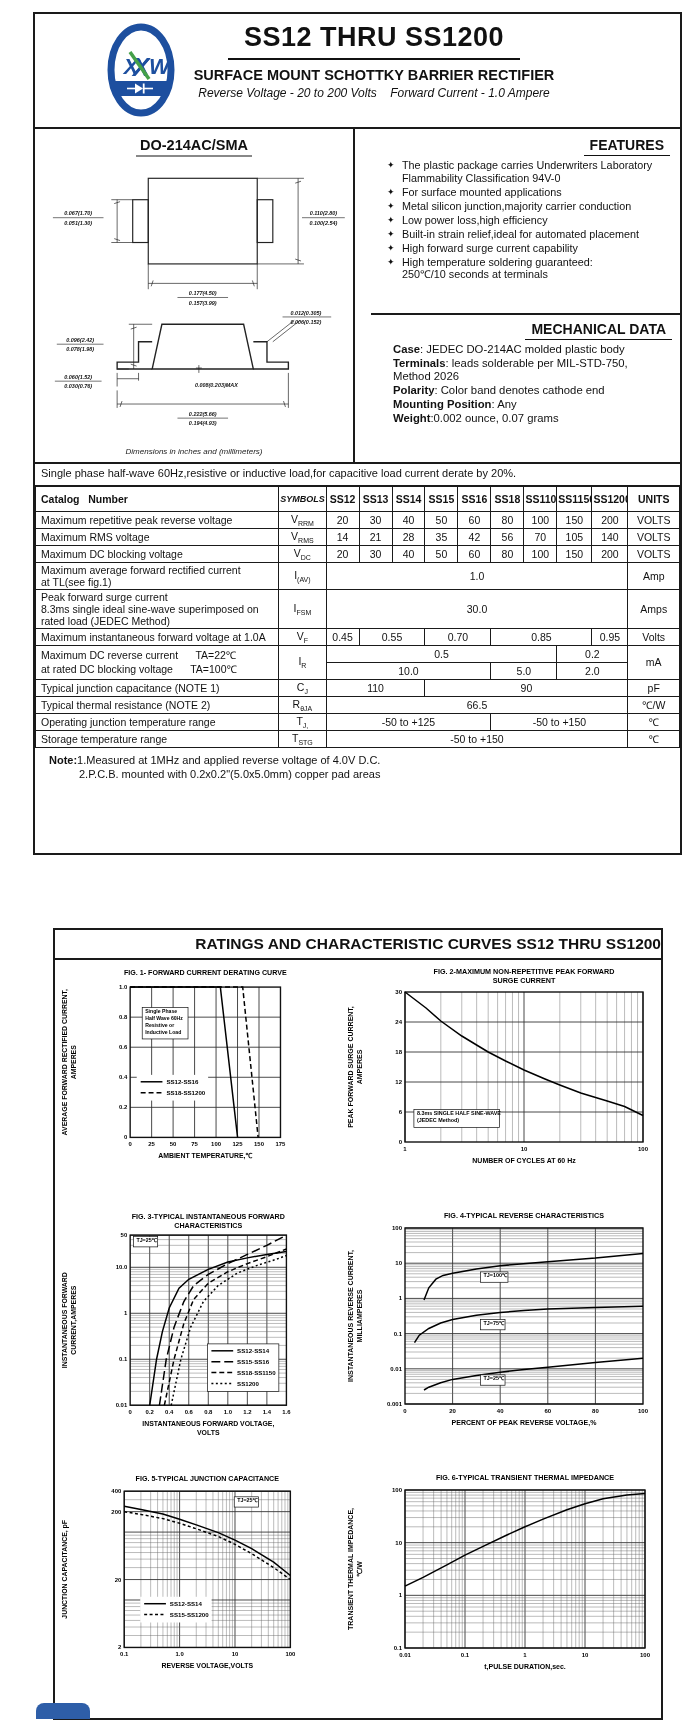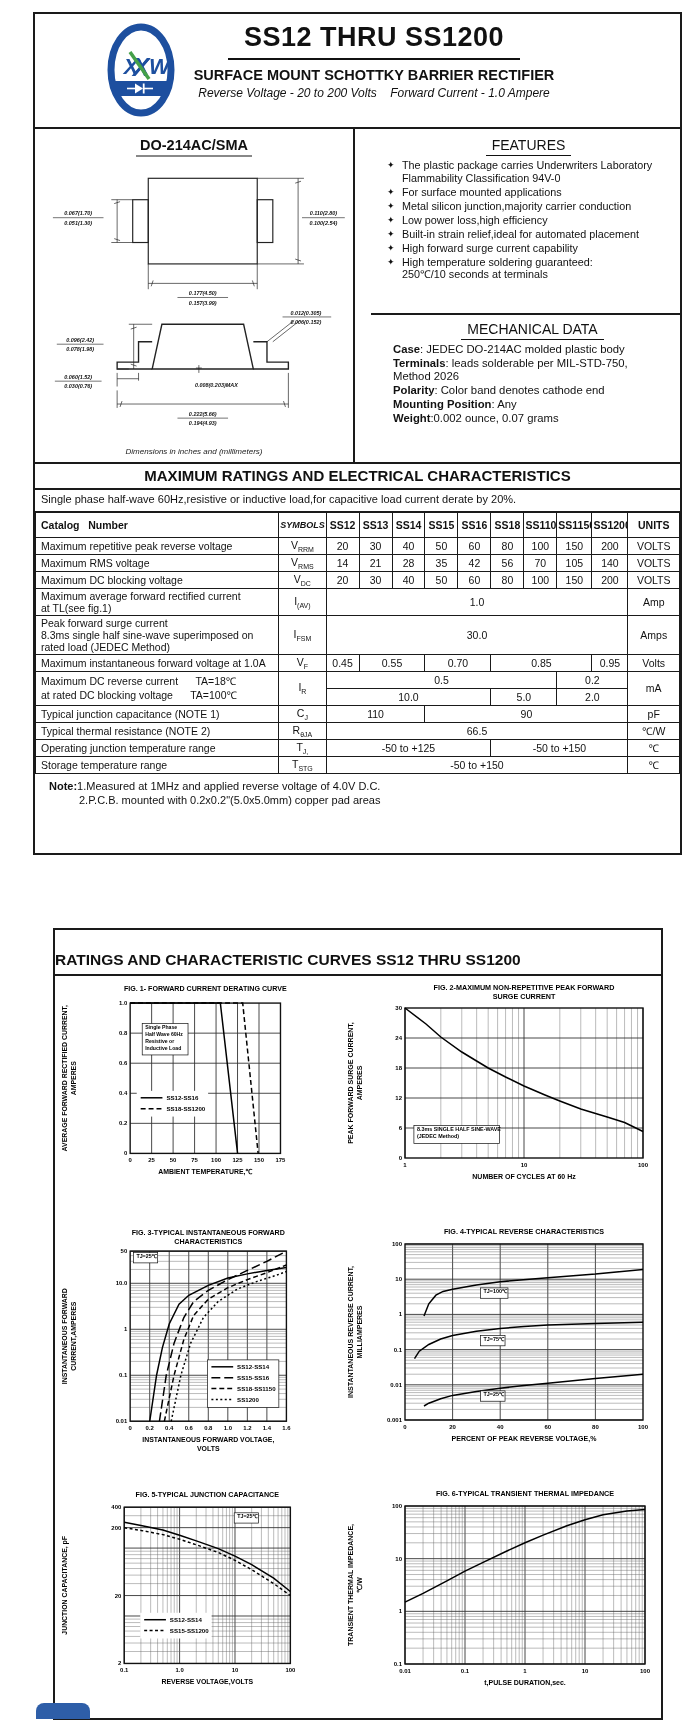--- a/index.html
+++ b/index.html
@@ -13,38 +13,38 @@
   .t1{display:inline-block;font-size:27px;font-weight:bold;letter-spacing:.5px;border-bottom:2px solid #111;padding:0 16px 5px;}
   .t2{font-size:14.5px;font-weight:bold;margin-top:7px;}
   .t3{font-size:12px;font-style:italic;margin-top:3px;}
   .cols{display:flex;height:333px;border-bottom:2px solid #1a1a1a;gap:16px;}
   .leftcell{width:318px;border-right:2px solid #1a1a1a;text-align:center;}
   .rightcell{flex:1;}
   .pkg-title{margin-top:8px;font-size:14.5px;font-weight:bold;}
   .pkg-title span{border-bottom:2px solid #888;padding:0 4px 2px;}
   .pkg-cap{font-size:8px;font-style:italic;color:#222;margin-top:2px;}
   .features{height:186px;border-bottom:2px solid #1a1a1a;padding:8px 10px 0 16px;box-sizing:border-box;}
-  .sec-title{text-align:center;font-size:14px;font-weight:normal;margin-bottom:6px;}
+  .sec-title{text-align:right;font-size:14px;font-weight:bold;margin-bottom:6px;}
   .sec-title span{border-bottom:1.5px solid #111;padding:0 6px 2px;}
   .feat-item{display:flex;font-size:10.8px;line-height:12.5px;margin-top:1.5px;}
   .bullet{width:15px;flex:none;font-size:9px;}
   .mech{padding:8px 8px 0 22px;font-size:11.3px;line-height:13.8px;}
   .banner{border-bottom:2px solid #1a1a1a;text-align:center;font-weight:bold;font-size:15px;padding:3px 0 4px;}
   .intro{font-size:11px;line-height:13.5px;padding:3px 6px 4px;border-bottom:1.5px solid #1a1a1a;}
   table.ratings{border-collapse:collapse;width:100%;table-layout:fixed;font-size:10.5px;}
   table.ratings td{border:1px solid #1a1a1a;text-align:center;padding:1px 1px;height:14px;overflow:hidden;}
   table.ratings td.lbl{text-align:left;padding-left:5px;white-space:pre;}
   table.ratings tr.hdr-row td{height:22px;font-weight:bold;}
   table.ratings td.sym-hdr{font-style:italic;font-weight:normal;font-size:9px;}
   table.ratings td sub{font-size:7px;}
   .note{font-size:11px;line-height:14px;padding:5px 14px;}
   .note-l2{padding-left:30px;}
   
   .page2{position:absolute;left:53px;top:928px;width:610px;height:792px;border:2px solid #1a1a1a;background:#fff;box-sizing:border-box;overflow:hidden;}
-  .curves-title{border-bottom:2px solid #1a1a1a;text-align:left;font-weight:bold;font-size:15.5px;padding:5px 0;margin-top:16px;}
+  .curves-title{border-bottom:2px solid #1a1a1a;text-align:right;font-weight:bold;font-size:15.5px;padding:5px 0;}
   .figs{display:grid;grid-template-columns:47% 53%;}
   .fig{display:flex;justify-content:center;padding-top:4px;}
   svg text{font-family:"Liberation Sans",sans-serif;}
   .dimtext{font-size:5.6px;font-style:italic;font-weight:bold;}
   .blue-mark{position:absolute;left:36px;top:1703px;width:54px;height:16px;background:#2e5ea8;border-radius:8px 8px 0 0;}
 </style>
 </head>
 <body>
 
 <div class="page1">
@@ -211,21 +211,20 @@
             <div class="mech-line"><b>Terminals</b>: leads solderable per MIL-STD-750,</div>
             <div class="mech-line">Method 2026</div>
             <div class="mech-line"><b>Polarity</b>: Color band denotes cathode end</div>
             <div class="mech-line"><b>Mounting Position</b>: Any</div>
             <div class="mech-line"><b>Weight</b>:0.002 ounce, 0.07 grams</div>
           </div>
       </div>
     </div>
   </div>
 
-  <div class="banner">MAXIMUM RATINGS AND ELECTRICAL CHARACTERISTICS</div>
   <div class="intro">
     <div>Single phase half-wave 60Hz,resistive or inductive load,for capacitive load current derate by 20%.</div>
   </div>
 
   <table class="ratings">
     <colgroup>
       <col style="width:236px">
         <col style="width:46px">
       <col style="width:32px">
         <col style="width:32px">
@@ -295,37 +294,37 @@
           <td>200</td>
           <td>VOLTS</td>
         </tr>
         <tr>
           <td class="lbl"><div>Maximum average forward rectified current</div><div>at TL(see fig.1)</div></td>
           <td>I<sub>(AV)</sub></td>
           <td colspan="9">1.0</td>
           <td>Amp</td>
         </tr>
         <tr>
-          <td class="lbl"><div>Peak forward surge current</div><div>8.3ms single half sine-wave superimposed on</div><div>rated load (JEDEC Method)</div></td>
+          <td class="lbl"><div>Peak forward surge current</div><div>8.3ms single ideal sine-wave superimposed on</div><div>rated load (JEDEC Method)</div></td>
           <td>I<sub>FSM</sub></td>
           <td colspan="9">30.0</td>
           <td>Amps</td>
         </tr>
         <tr>
           <td class="lbl">Maximum instantaneous forward voltage at 1.0A</td>
           <td>V<sub>F</sub></td>
           <td>0.45</td>
           <td colspan="2">0.55</td>
           <td colspan="2">0.70</td>
           <td colspan="3">0.85</td>
           <td>0.95</td>
           <td>Volts</td>
         </tr>
         <tr>
-          <td class="lbl" rowspan="2"><div>Maximum DC reverse current      TA=18℃</div><div>at rated DC blocking voltage      TA=100℃</div></td>
+          <td class="lbl" rowspan="2"><div>Maximum DC reverse current      TA=22℃</div><div>at rated DC blocking voltage      TA=100℃</div></td>
           <td rowspan="2">I<sub>R</sub></td>
           <td colspan="7">0.5</td>
           <td colspan="2">0.2</td>
           <td rowspan="2">mA</td>
         </tr>
         <tr>
           <td colspan="5">10.0</td>
           <td colspan="2">5.0</td>
           <td colspan="2">2.0</td>
         </tr>

